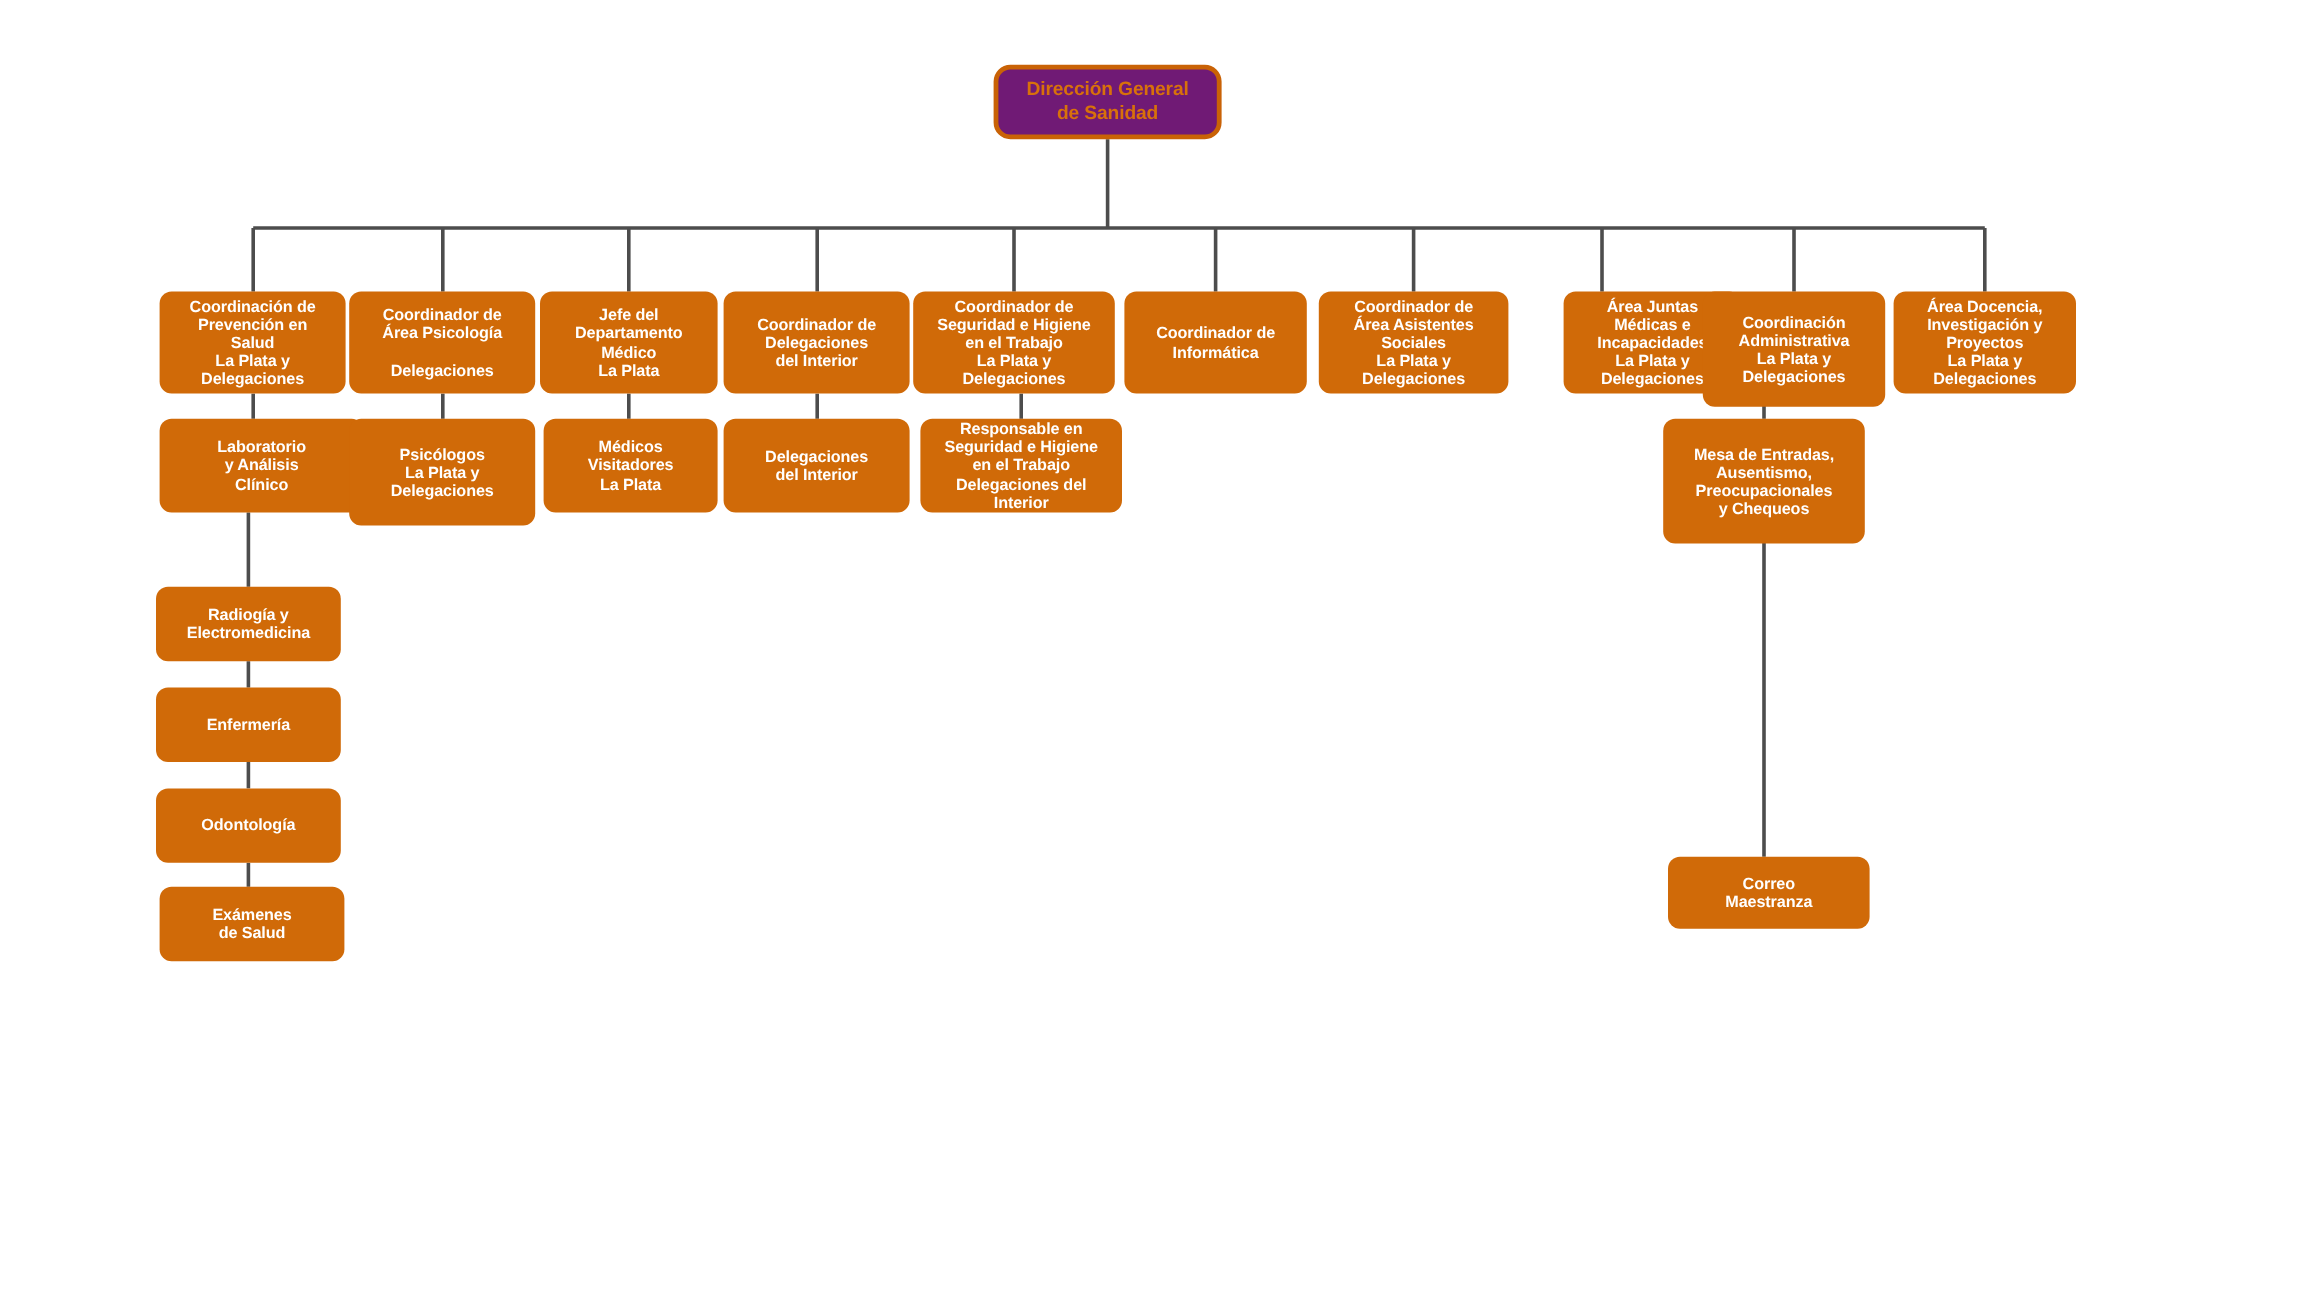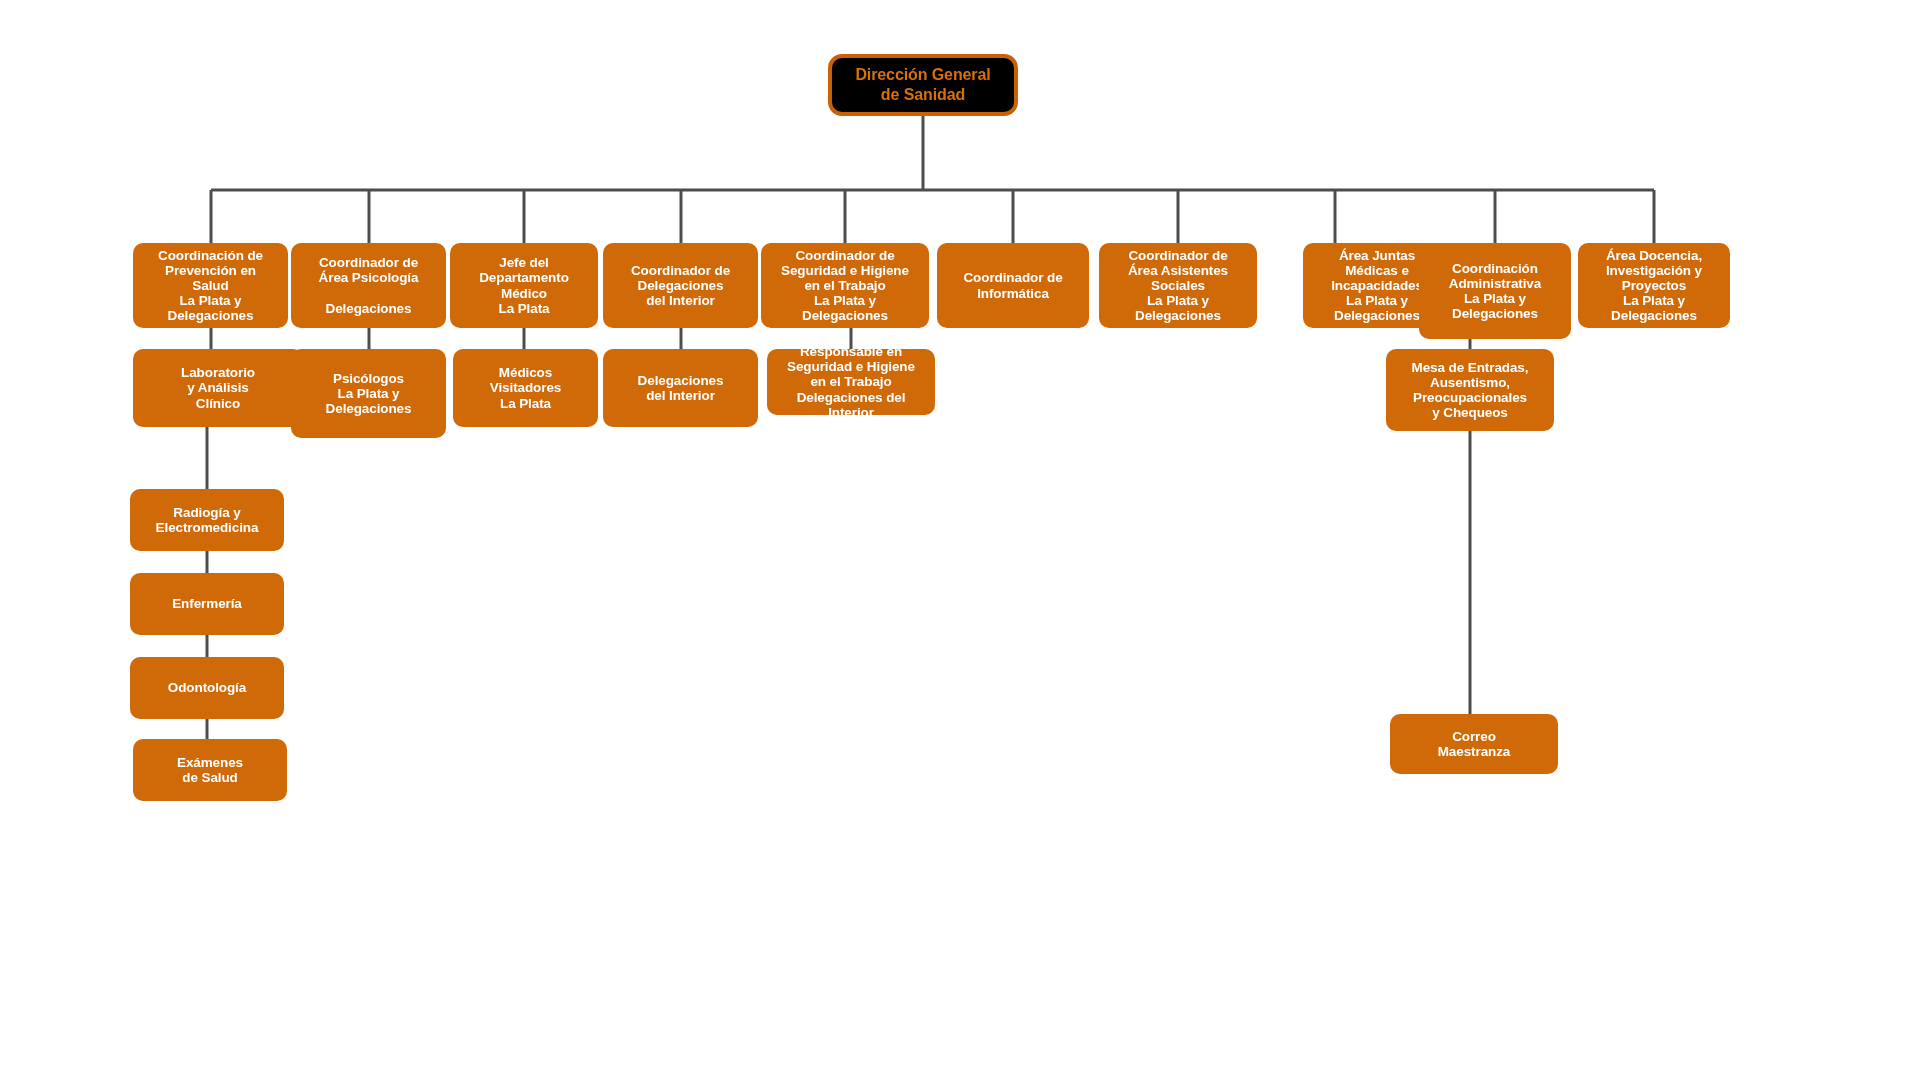--- a/index.html
+++ b/index.html
@@ -39,21 +39,21 @@
     text-align: center;
     font-size: 13.5px;
     line-height: 1.12;
     font-weight: 700;
     letter-spacing: -0.1px;
     padding: 3px 4px;
     white-space: pre-line;
     z-index: 2;
   }
   .node.root {
-    background: #000000;
+    background: #701a75;
     border: 4px solid #c96206;
     color: #d8710a;
     border-radius: 14px;
     font-size: 16px;
     line-height: 1.25;
     font-weight: 700;
   }
   .node-label {
     display: block;
     white-space: pre-line;
@@ -136,26 +136,26 @@
 y Análisis
 Clínico</span></div>
     <div class="node" style="left: 291px; top: 349px; width: 155px; height: 89px;"><span class="node-label">Psicólogos
 La Plata y
 Delegaciones</span></div>
     <div class="node" style="left: 453px; top: 349px; width: 145px; height: 78px;"><span class="node-label">Médicos
 Visitadores
 La Plata</span></div>
     <div class="node" style="left: 603px; top: 349px; width: 155px; height: 78px;"><span class="node-label">Delegaciones
 del Interior</span></div>
-    <div class="node" style="left: 767px; top: 349px; width: 168px; height: 66px; text-align: center;"><span class="node-label">Responsable en
+    <div class="node" style="left: 767px; top: 349px; width: 168px; height: 78px; text-align: center;"><span class="node-label">Responsable en
 Seguridad e Higiene
 en el Trabajo
 Delegaciones del
 Interior</span></div>
-    <div class="node" style="left: 1386px; top: 349px; width: 168px; height: 82px;"><span class="node-label">Mesa de Entradas,
+    <div class="node" style="left: 1386px; top: 349px; width: 168px; height: 104px;"><span class="node-label">Mesa de Entradas,
 Ausentismo,
 Preocupacionales
 y Chequeos</span></div>
     <div class="node" style="left: 130px; top: 489px; width: 154px; height: 62px;"><span class="node-label">Radiogía y
 Electromedicina</span></div>
     <div class="node" style="left: 130px; top: 573px; width: 154px; height: 62px;"><span class="node-label">Enfermería</span></div>
     <div class="node" style="left: 130px; top: 657px; width: 154px; height: 62px;"><span class="node-label">Odontología</span></div>
     <div class="node" style="left: 133px; top: 739px; width: 154px; height: 62px;"><span class="node-label">Exámenes
 de Salud</span></div>
     <div class="node" style="left: 1390px; top: 714px; width: 168px; height: 60px;"><span class="node-label">Correo

